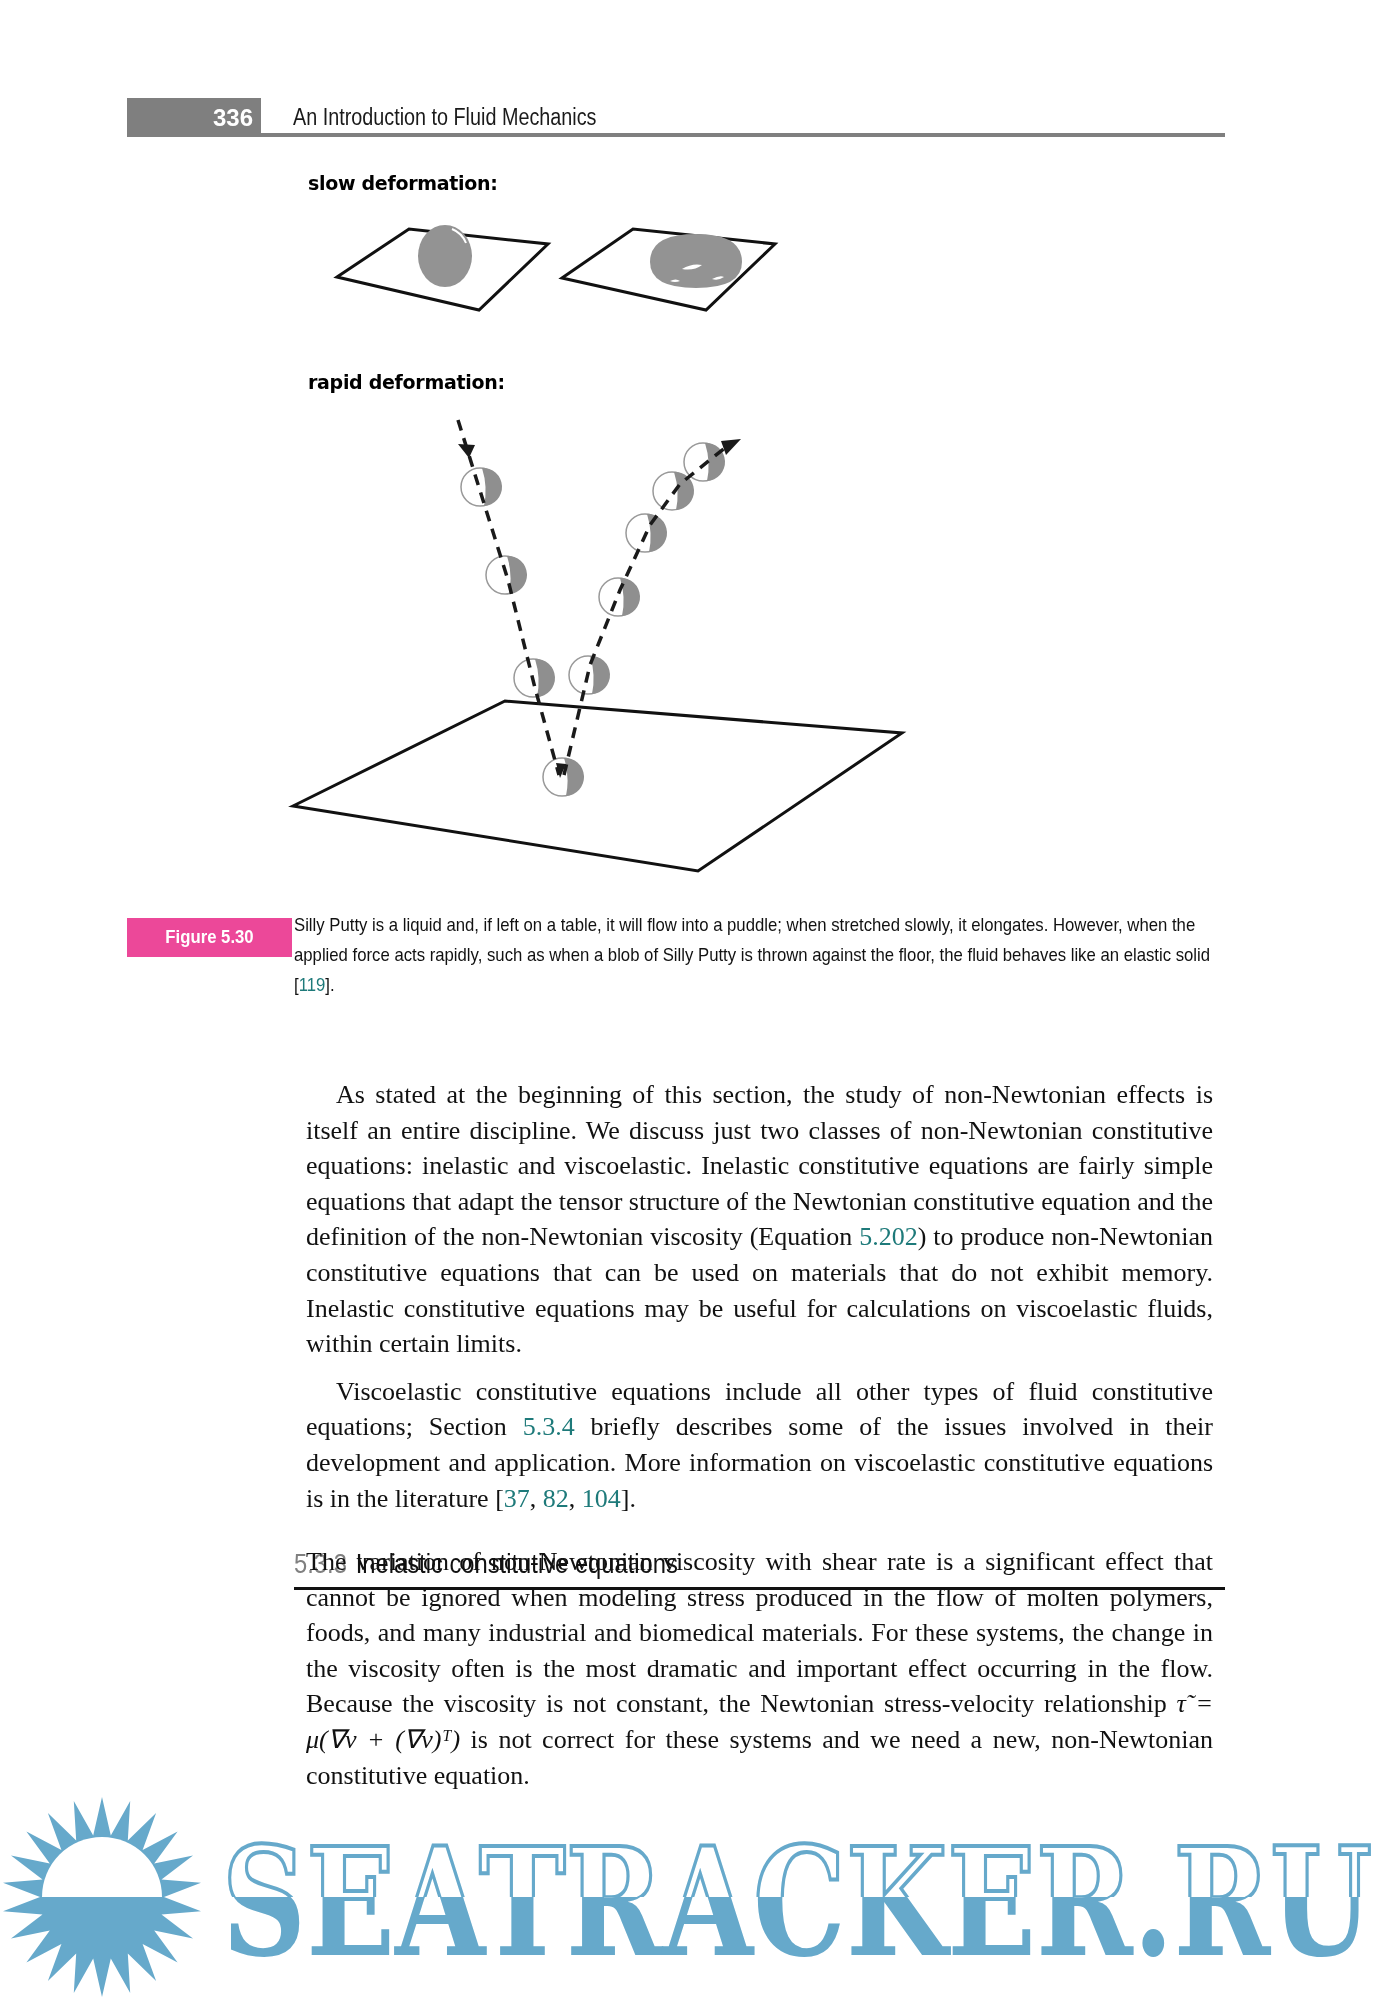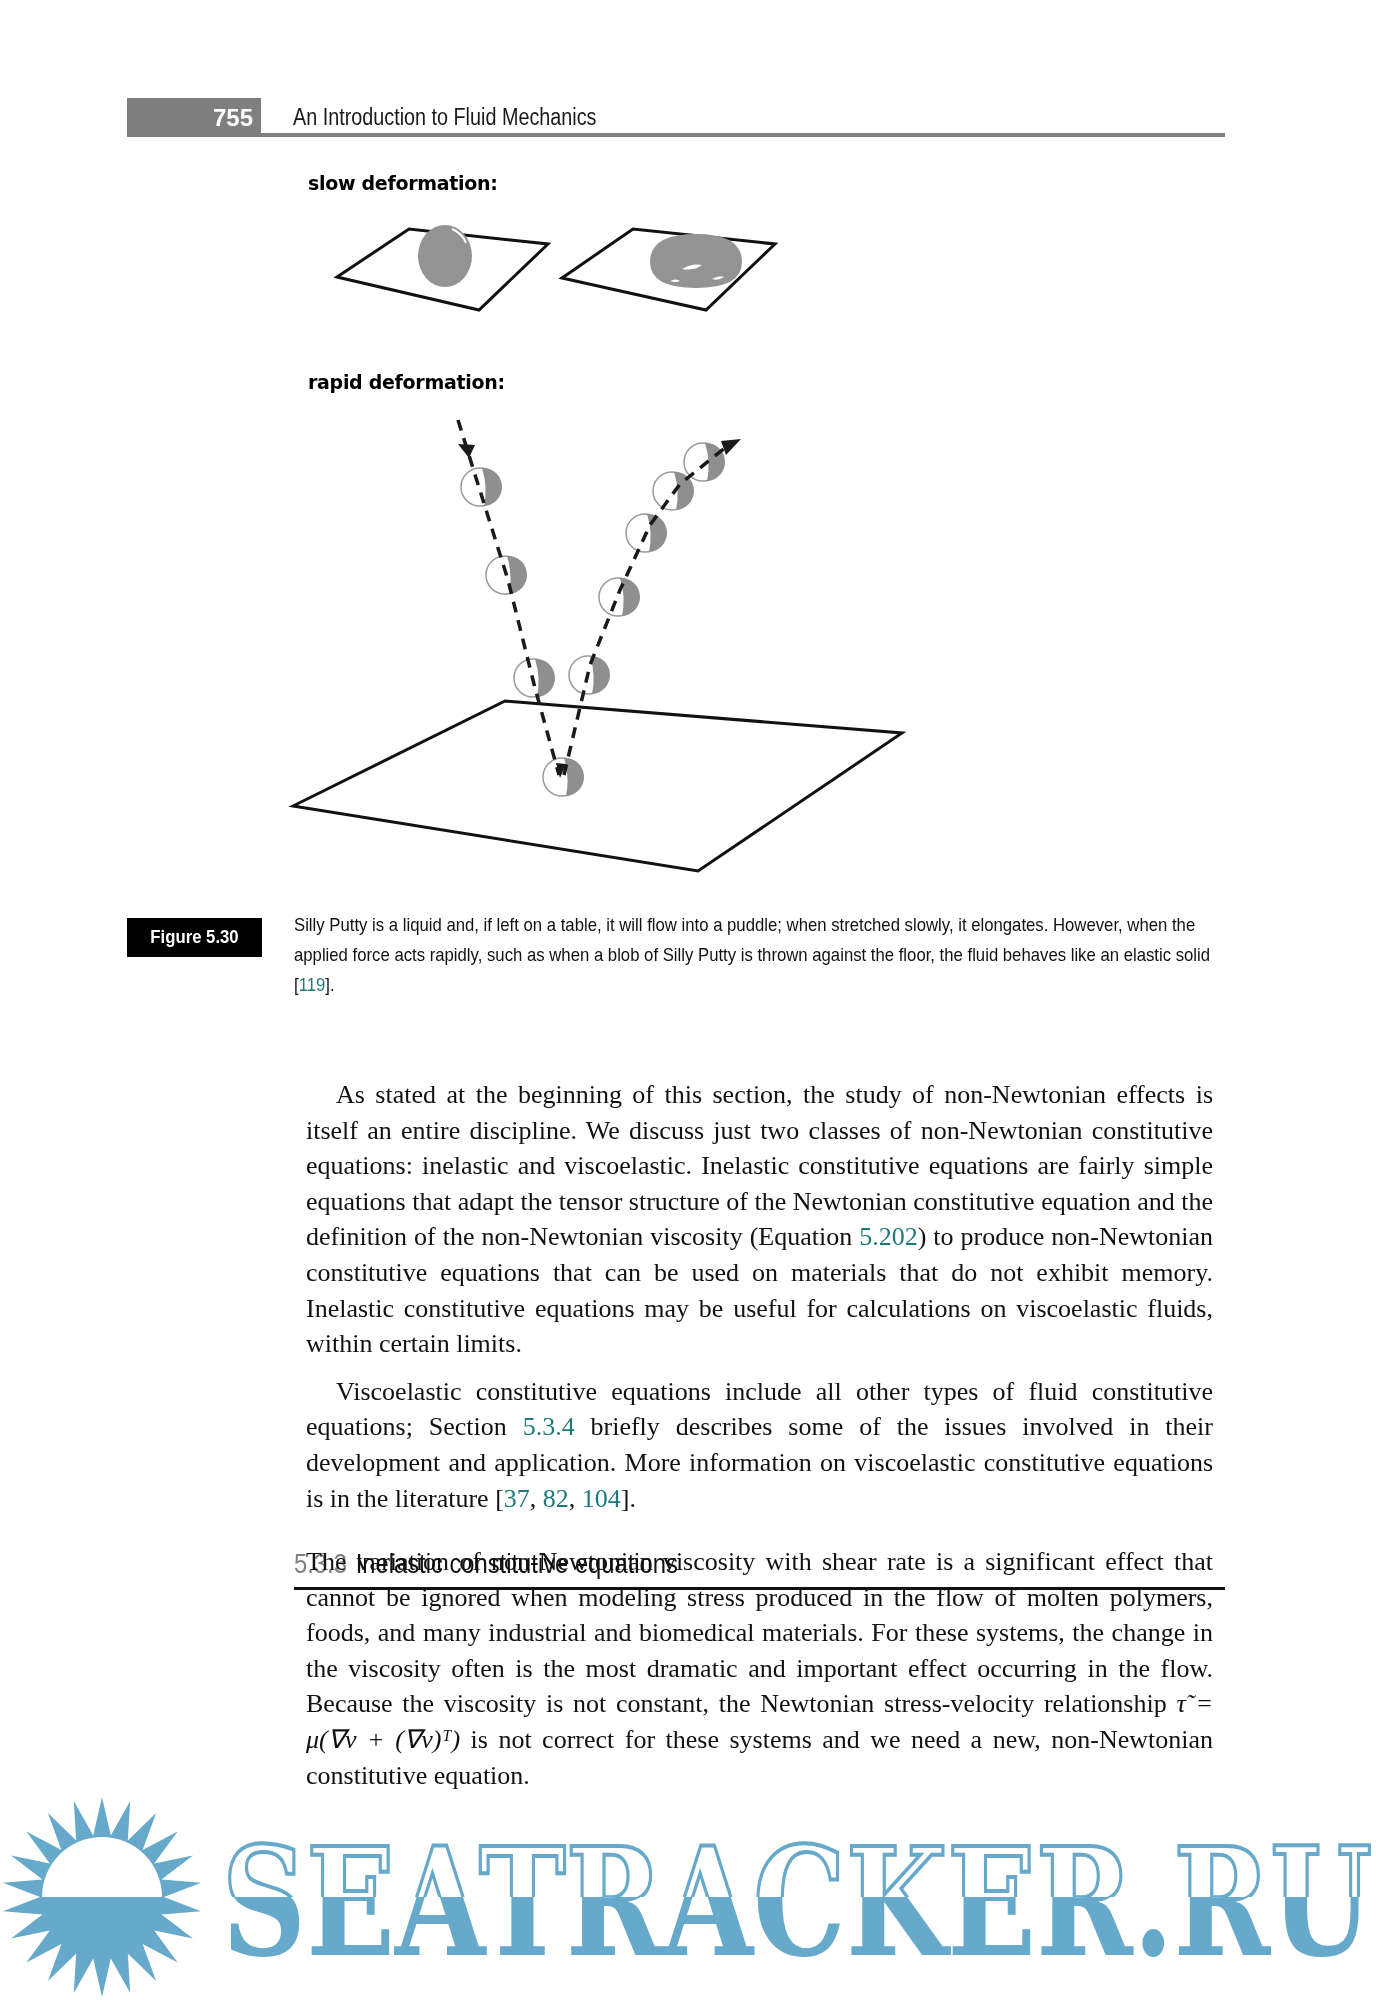--- a/index.html
+++ b/index.html
@@ -10,21 +10,21 @@
   .hdr-box { left: 127px; top: 98px; width: 134px; height: 39px; background: #7f7f7f; }
   .hdr-page { right: 8px; top: 5px; color: #fff; font-family: "Liberation Sans", sans-serif; font-weight: bold; font-size: 24px; line-height: 30px; }
   .hdr-title { left: 293px; top: 102px; font-family: "Liberation Sans", sans-serif; font-size: 23px; line-height: 30px; color: #1a1a1a; transform: scaleX(0.86); transform-origin: left top; white-space: nowrap; }
   .hdr-rule { left: 261px; top: 133px; width: 964px; height: 4px; background: #7f7f7f; }
 
   
   .fig-label { font-family: "DejaVu Sans", sans-serif; font-weight: bold; font-size: 19px; color: #222; white-space: nowrap; letter-spacing: -0.3px; }
   #figure-svg { left: 0; top: 0; }
 
   
-  .fig-box { left: 127px; top: 918px; width: 135px; height: 39px; background: #000000; }
+  .fig-box { left: 127px; top: 918px; width: 135px; height: 39px; background: #ec4899; padding-left: 30px; }
   .fig-box span { position: absolute; left: 0; right: 0; top: 8px; text-align: center; color: #fff; font-family: "Liberation Sans", sans-serif; font-weight: bold; font-size: 19px; transform: scaleX(0.88); }
   .caption { left: 294px; top: 910px; width: 1060px; font-family: "Liberation Sans", sans-serif; font-size: 19px; line-height: 30px; color: #111; transform: scaleX(0.88); transform-origin: left top; }
   .link { color: #1e7a7a; }
 
   
   .body-text { left: 294px; width: 931px; font-family: "Liberation Serif", serif; font-size: 26px; line-height: 35.6px; color: #111; text-align: justify; }
   .body-text p { margin: 12px; text-indent: 30px; }
   .body-text p.noindent { text-indent: 0; }
   .p1 { top: 1065px; }
   .p3 { top: 1532px; }
@@ -33,21 +33,21 @@
   .sec-num { color: #808080; margin-right: 10px; }
   .sec-rule { left: 294px; top: 1587px; width: 931px; height: 3px; background: #111; }
 
   
   #wm-svg { left: 0; top: 1780px; }
 </style>
 </head>
 <body>
 
 <div class="abs hdr-box">
-  <span class="abs hdr-page">755</span>
+  <span class="abs hdr-page">336</span>
 </div>
 <div class="abs hdr-title">An Introduction to Fluid Mechanics</div>
 <div class="abs hdr-rule"></div>
 
 <svg id="figure-svg" class="abs" width="1400" height="900">
   <text x="308" y="190" class="fig-label">slow deformation:</text>
   <text x="308" y="389" class="fig-label">rapid deformation:</text>
 
   <polygon points="337,277 409,229 548,244 479,310" fill="none" stroke="#111" stroke-width="3"></polygon>
   <ellipse cx="445" cy="256" rx="27" ry="31" fill="#939393"></ellipse>

